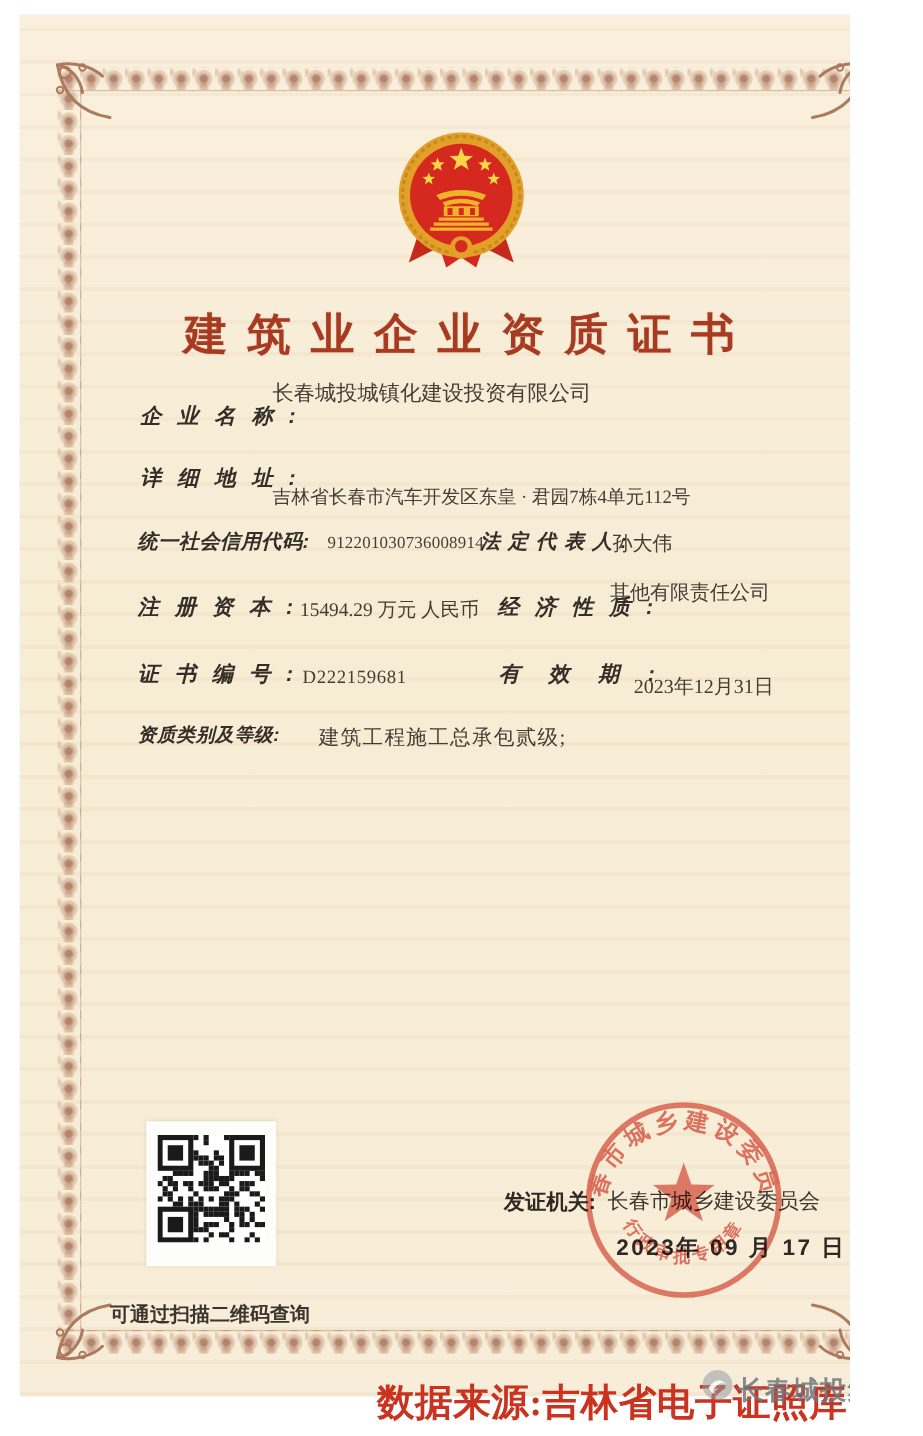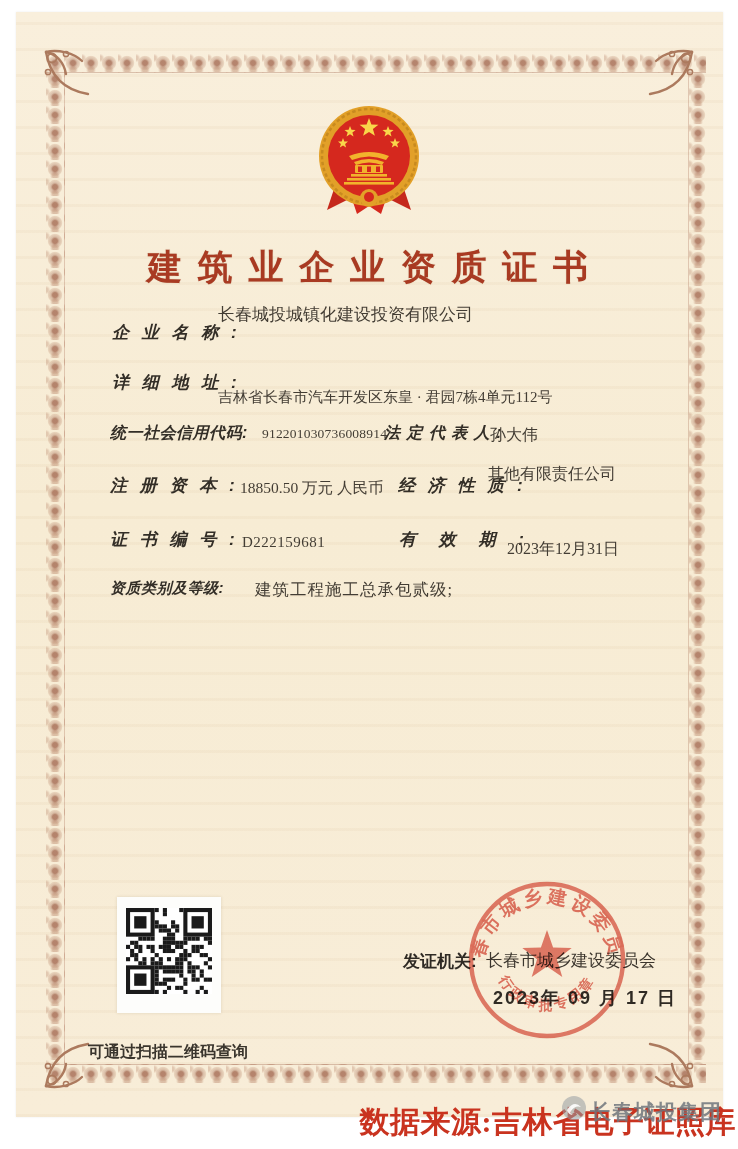--- a/index.html
+++ b/index.html
@@ -1,16 +1,16 @@
 <!DOCTYPE html>
 <html><head>
 <meta charset="utf-8">
 <style>
   html,body{margin:0;padding:0;background:#ffffff;}
-  .page{position:relative;width:738px;height:1149px;background:#ffffff;overflow:hidden;
+  .page{position:relative;width:680px;height:1149px;background:#ffffff;overflow:hidden;
         font-family:"Liberation Sans","DejaVu Sans",sans-serif;}
   .paper{position:absolute;left:16px;top:12px;width:707px;height:1105px;
          background:
            repeating-linear-gradient(0deg, rgba(210,180,140,0.10) 0 3px, rgba(255,255,255,0) 3px 26px),
            linear-gradient(180deg,#f9efdc 0%,#f7ecd4 45%,#f8edd8 100%);
          box-shadow:0 0 2px rgba(0,0,0,0.08);}
   
   .lace{position:absolute;
         background:
           radial-gradient(circle at 9px 9px, rgba(164,106,82,0.80) 2.4px, rgba(164,106,82,0.38) 4.2px, rgba(196,150,122,0.30) 6.6px, rgba(196,150,122,0) 7.6px),
@@ -131,21 +131,21 @@
 
   <div class="val" style="left:218px;top:352px;font-size:15px;margin-top:36px;">吉林省长春市汽车开发区东皇 · 君园7栋4单元112号</div>
   <div class="lab" style="left:112px;top:371px;font-size:17px;letter-spacing:4px;">详 细 地 址 :</div>
 
   <div class="lab" style="left:110px;top:423px;font-size:16px;letter-spacing:0.5px;">统一社会信用代码:</div>
   <div class="val" style="left:262px;top:426px;font-size:13.5px;letter-spacing:0.2px;text-align:right;">912201030736008914</div>
   <div class="lab" style="left:384px;top:423px;font-size:16px;letter-spacing:1px;">法 定 代 表 人 :</div>
   <div class="val" style="left:490px;top:425px;font-size:16px;">孙大伟</div>
 
   <div class="lab" style="left:110px;top:474px;font-size:17px;letter-spacing:4px;">注 册 资 本 :</div>
-  <div class="val" style="left:240px;top:478px;font-size:15.5px;">18850.50 万元 人民币</div>
+  <div class="val" style="left:240px;top:478px;font-size:15.5px;">15494.29 万元 人民币</div>
   <div class="lab" style="left:398px;top:474px;font-size:17px;letter-spacing:4px;">经 济 性 质 :</div>
   <div class="val" style="left:488px;top:464px;font-size:16px;">其他有限责任公司</div>
 
   <div class="lab" style="left:110px;top:528px;font-size:17px;letter-spacing:4px;">证 书 编 号 :</div>
   <div class="val" style="left:242px;top:534px;font-size:15px;letter-spacing:0.5px;">D222159681</div>
   <div class="lab" style="left:399px;top:528px;font-size:17px;letter-spacing:9px;">有  效  期 :</div>
   <div class="val" style="left:507px;top:539px;font-size:16px;">2023年12月31日</div>
 
   <div class="lab" style="left:110px;top:579px;font-size:15px;letter-spacing:0.5px;">资质类别及等级:</div>
   <div class="val" style="left:255px;top:579px;font-size:16.5px;letter-spacing:1px;">建筑工程施工总承包贰级;</div>

